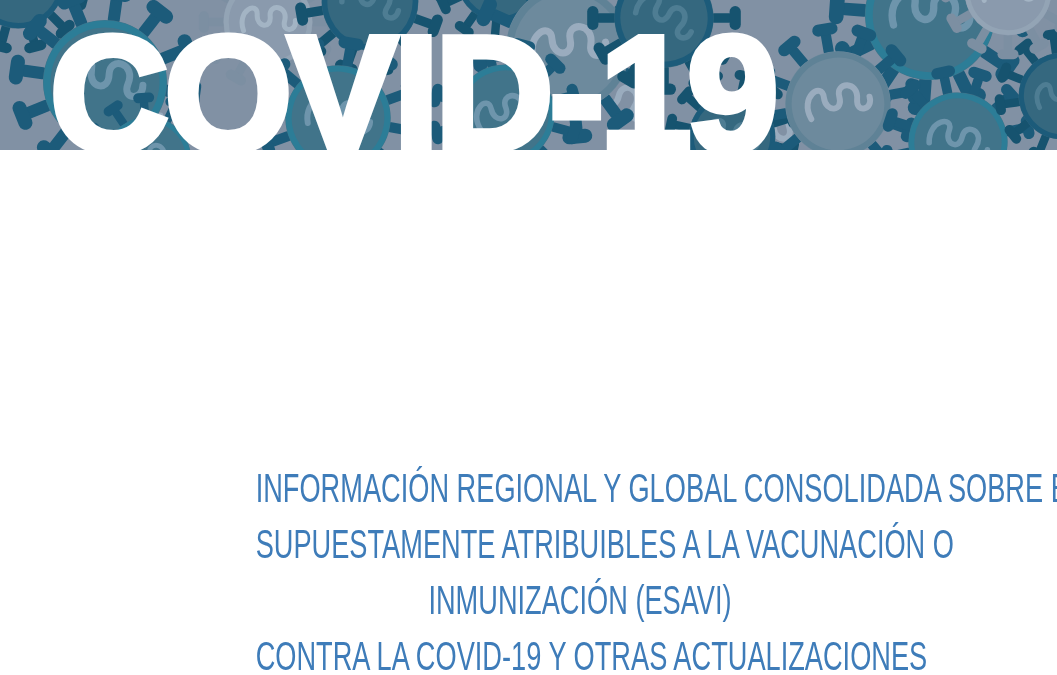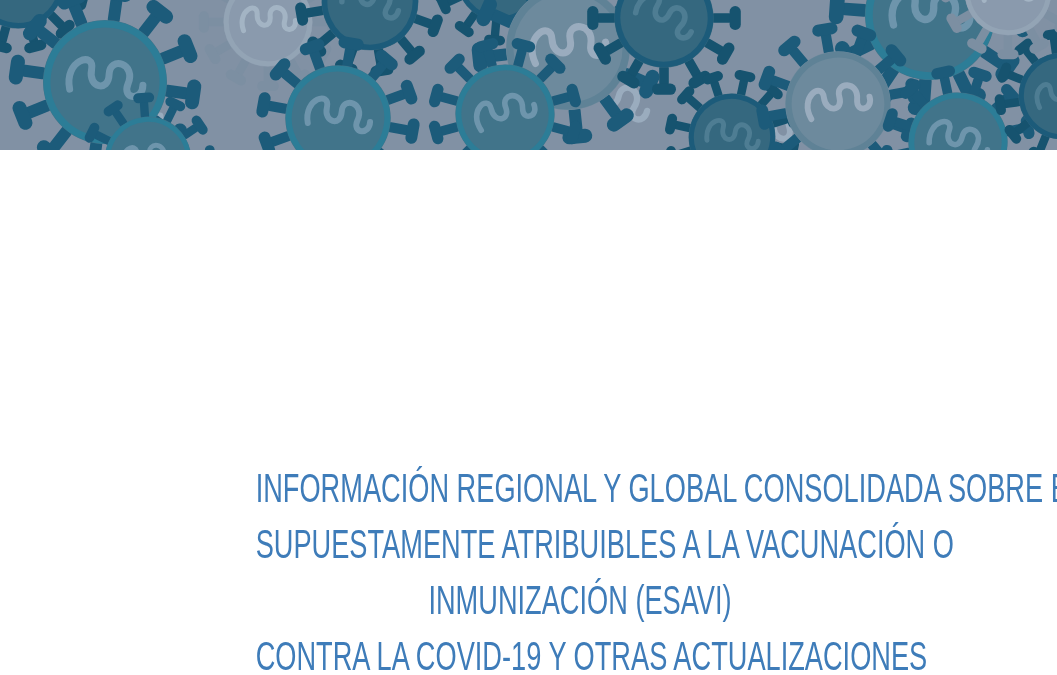--- a/index.html
+++ b/index.html
@@ -113,20 +113,21 @@
       <use href="#virus" class="v-dark" transform="translate(664,18) scale(0.8) rotate(30)"></use>
       <use href="#virus" class="v-dark" transform="translate(732,137) scale(0.7) rotate(12)"></use>
       <use href="#virus" class="v-solid" transform="translate(930,15) scale(1.05) rotate(4)"></use>
       <use href="#virus" class="v-mid" transform="translate(838,104) scale(0.85) rotate(-10)"></use>
       <use href="#virus" class="v-solid" transform="translate(958,142) scale(0.8) rotate(18)"></use>
       <use href="#virus" class="v-dark" transform="translate(1062,96) scale(0.7) rotate(-8)"></use>
       <use href="#virus" class="v-solid" transform="translate(148,160) scale(0.7) rotate(-4)"></use>
       <use href="#virus" class="v-ghost" transform="translate(1008,-8) scale(0.7)"></use>
     </svg>
 
+    <h1 class="banner-title">COVID-19</h1>
   </header>
 
   <section class="cover-title">
     <p>INFORMACIÓN REGIONAL Y GLOBAL CONSOLIDADA SOBRE EVENTOS</p>
     <p>SUPUESTAMENTE ATRIBUIBLES A LA VACUNACIÓN O</p>
     <p>INMUNIZACIÓN (ESAVI)</p>
     <p>CONTRA LA COVID-19 Y OTRAS ACTUALIZACIONES</p>
   </section>
 
 </div>

